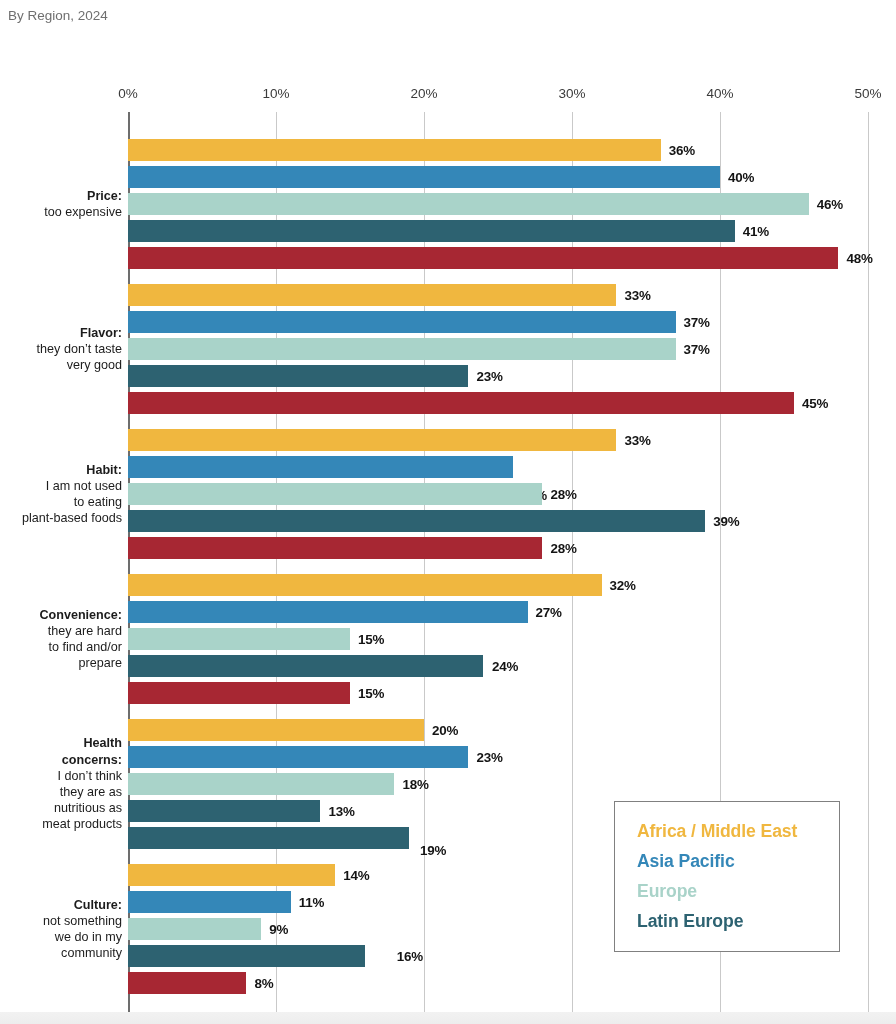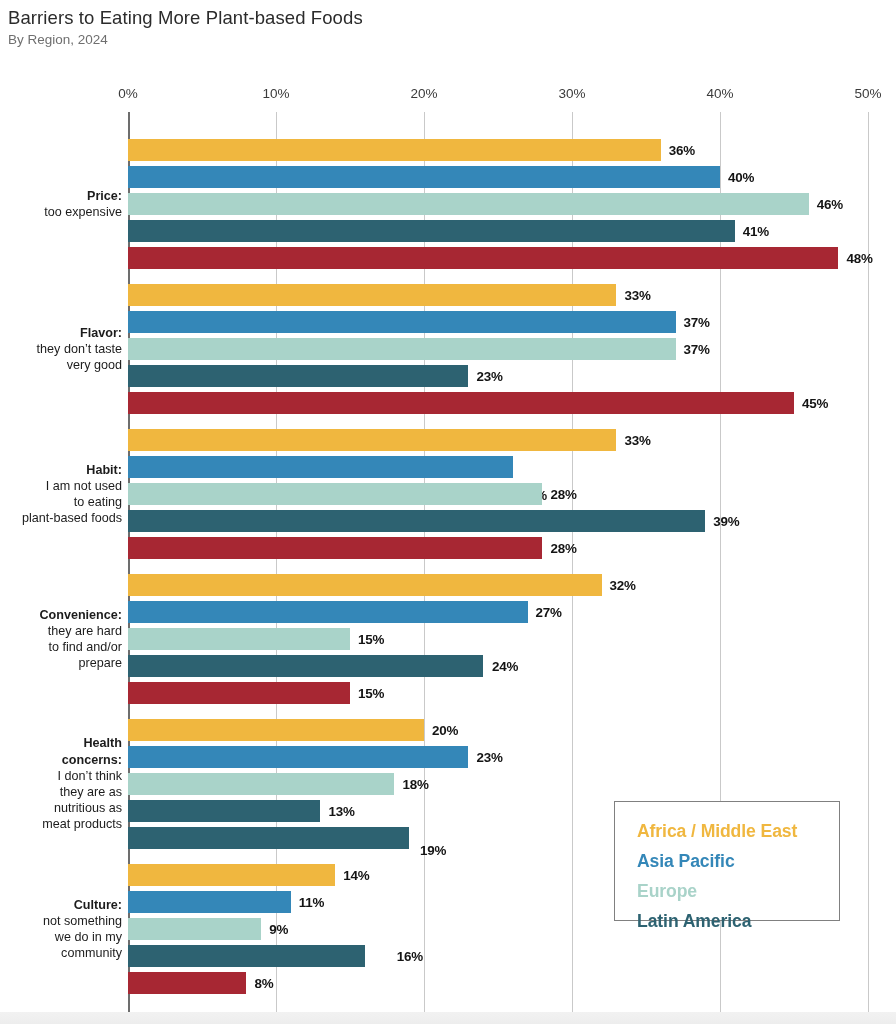--- a/index.html
+++ b/index.html
@@ -113,21 +113,21 @@
     white-space: nowrap;
     letter-spacing: -0.2px;
   }
 
   
   #legend {
     position: absolute;
     left: 614px;
     top: 801px;
     width: 226px;
-    height: 120px;
+    height: 151px;
     border: 1.4px solid #808080;
     background: #ffffff;
     box-sizing: border-box;
     padding: 14px 0 0 22px;
   }
   .legend-item {
     font-size: 17.6px;
     font-weight: 700;
     line-height: 30px;
     letter-spacing: -0.1px;
@@ -141,21 +141,20 @@
     top: 1012px;
     width: 896px;
     height: 12px;
     background: linear-gradient(to bottom, #f2f2f2, #ededed);
   }
 </style>
 </head>
 <body>
 
 <div id="header">
-  <div id="chart-title">Barriers to Eating More Plant-based Foods</div>
   <div id="chart-subtitle">By Region, 2024</div>
 </div>
 
 <div id="plot">
   <div id="gridlines">
       <div class="gridline axis-base" style="left: 128px; top: 112px; height: 900px;"></div>
       <div class="gridline" style="left: 276px; top: 112px; height: 900px;"></div>
       <div class="gridline" style="left: 424px; top: 112px; height: 900px;"></div>
       <div class="gridline" style="left: 572px; top: 112px; height: 900px;"></div>
       <div class="gridline" style="left: 720px; top: 112px; height: 900px;"></div>
@@ -349,16 +348,16 @@
           </div>
         </div>
       </div>
     </div>
 </div>
 
 <div id="legend">
     <div class="legend-item" style="color: rgb(240, 183, 63);">Africa / Middle East</div>
     <div class="legend-item" style="color: rgb(52, 135, 184);">Asia Pacific</div>
     <div class="legend-item" style="color: rgb(169, 211, 201);">Europe</div>
-    <div class="legend-item" style="color: rgb(45, 98, 113);">Latin America</div>
+    <div class="legend-item" style="color: rgb(45, 98, 113);">Latin Europe</div>
   </div>
 
 <div id="bottom-strip"></div>
 
 </body></html>

